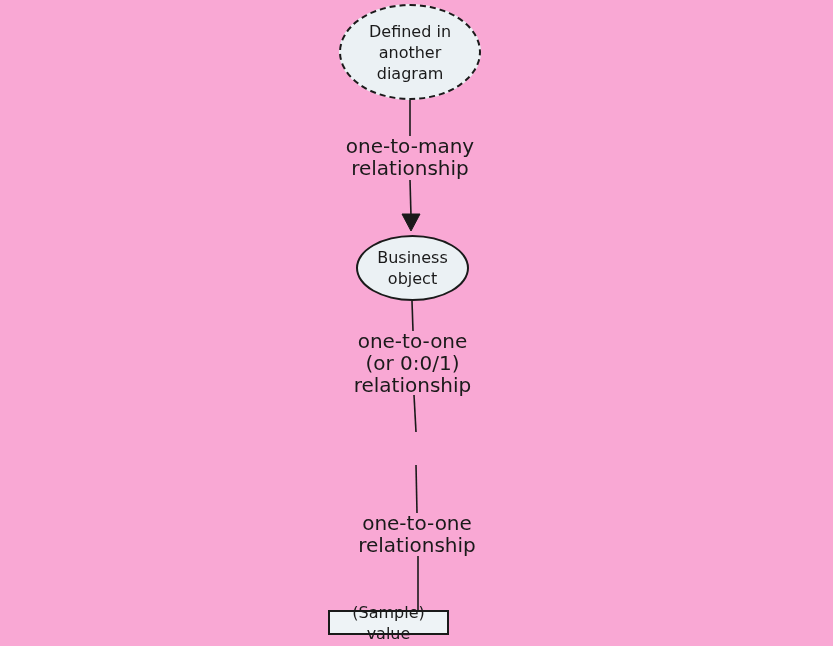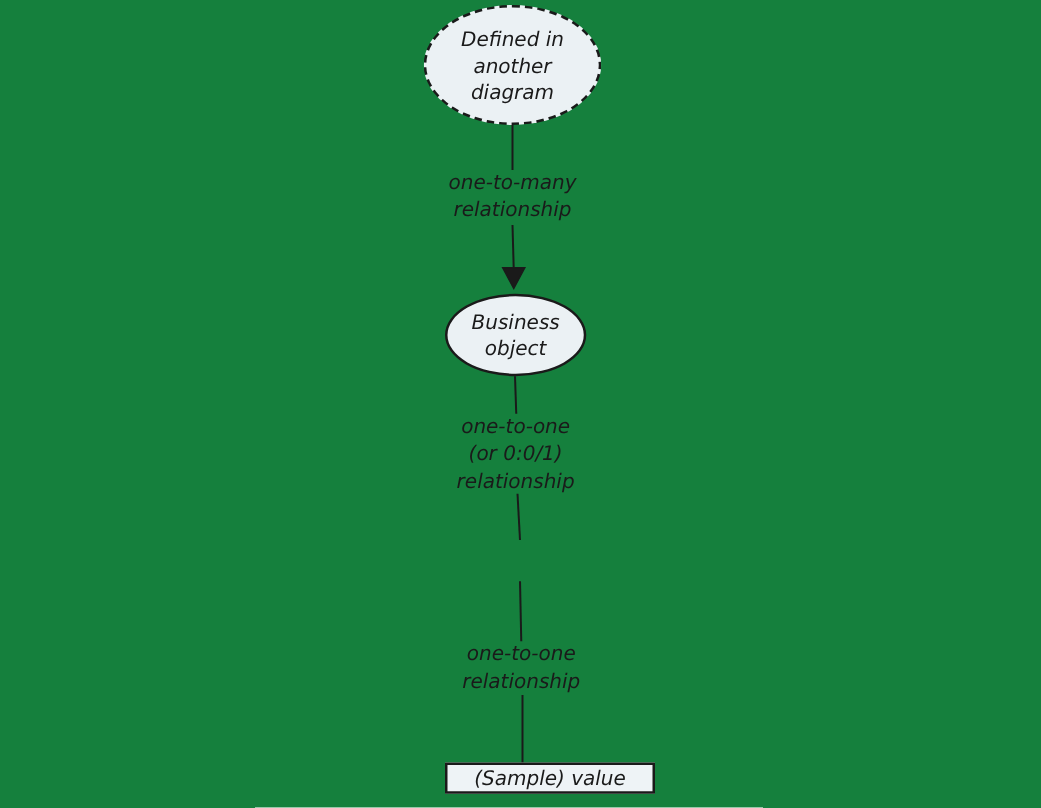--- a/index.html
+++ b/index.html
@@ -1,24 +1,23 @@
 <!DOCTYPE html>
 <html><head>
 <meta charset="utf-8">
 <style>
   html, body { margin: 0; padding: 0; background: #ffffff; }
   .stage {
     position: relative;
     width: 833px;
     height: 646px;
-    background: #15803d;
+    background: #f9a8d4;
     font-family: "DejaVu Sans", sans-serif;
     color: #1a1a1a;
     overflow: hidden;
-    font-style: italic;
   }
   svg.connector-layer {
     position: absolute;
     left: 0; top: 0;
     width: 833px; height: 646px;
   }
   svg.connector-layer line { stroke: #1a1a1a; stroke-width: 1.6; }
   svg.connector-layer polygon { fill: #1a1a1a; stroke: #1a1a1a; }
   .node {
     position: absolute;
@@ -34,31 +33,31 @@
     line-height: 21px;
   }
   .node.ellipse { border-radius: 50%; }
   .node.dashed  { border-style: dashed; }
   .node.rounded { border-radius: 11px; background: #f3f7f9; }
   .node.rect    { border-radius: 0; background: #eef3f6; font-size: 16px; }
   .edge-label {
     position: absolute;
     text-align: center;
     white-space: pre-line;
-    font-size: 16px;
+    font-size: 20px;
     line-height: 22px;
     color: #1a1a1a;
   }
   .node-external  { left: 339px; top: 4px;   width: 142px; height: 96px; }
   .label-one-to-many { left: 330px; top: 135px; width: 160px; }
   .node-business  { left: 356px; top: 235px; width: 113px; height: 66px; }
   .label-one-to-one-opt { left: 330px; top: 330px; width: 165px; }
   .node-attribute { left: 365px; top: 431px; width: 100px; height: 34px; }
   .label-one-to-one { left: 337px; top: 512px; width: 160px; }
-  .node-sample    { left: 356px; top: 610px; width: 168px; height: 25px; }
+  .node-sample    { left: 328px; top: 610px; width: 121px; height: 25px; }
 </style>
 </head>
 <body>
 
 <div class="stage">
 
   <svg class="connector-layer" viewBox="0 0 833 646" xmlns="http://www.w3.org/2000/svg">
     <line x1="410" y1="100" x2="410" y2="136"></line>
     <line x1="410" y1="180" x2="411" y2="216"></line>
     <polygon points="402,214 420,214 411,231"></polygon>

